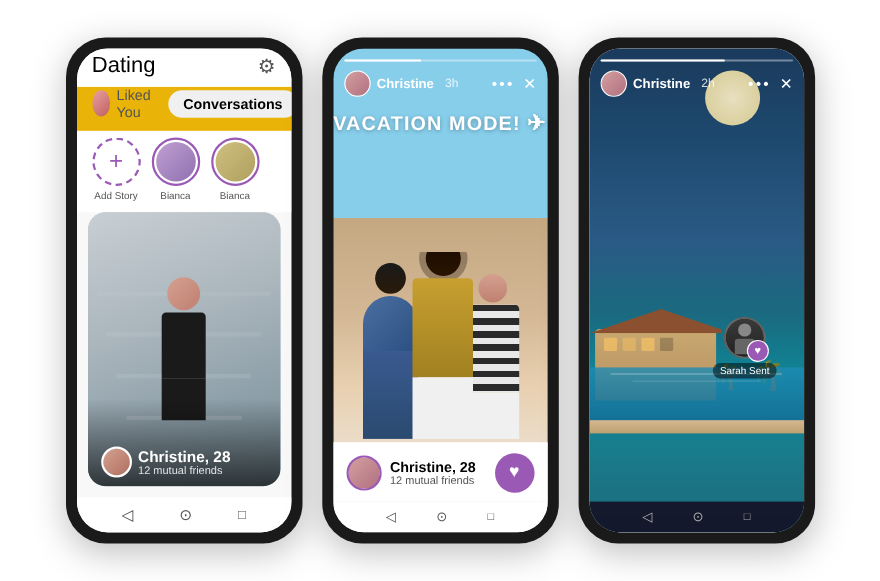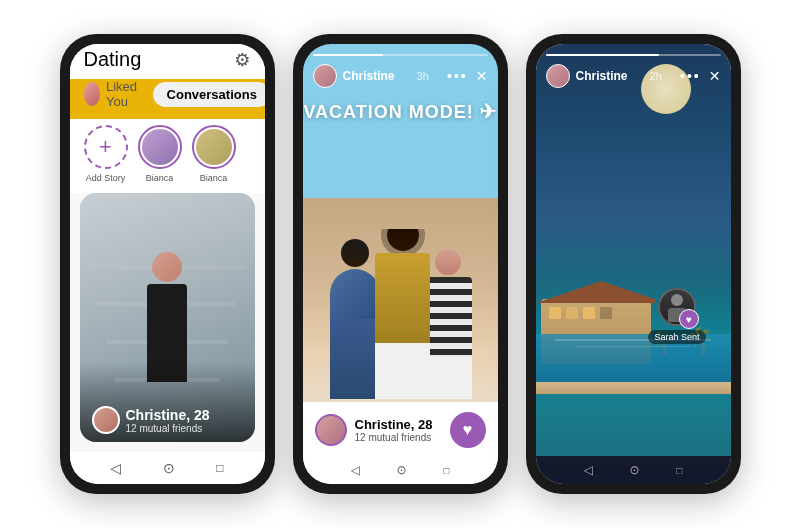--- a/index.html
+++ b/index.html
@@ -220,21 +220,21 @@
 
     .story-username {
       color: #fff;
       font-size: 12px;
       font-weight: 600;
     }
 
     .story-time {
       color: rgba(255,255,255,0.8);
       font-size: 11px;
-      margin-left: 16px;
+      margin-left: 4px;
     }
 
     .story-actions {
       display: flex;
       gap: 8px;
       align-items: center;
     }
 
     .story-dots {
       color: #fff;
@@ -259,21 +259,21 @@
         #e8d0b0 70%,
         #f0f0f0 100%
       );
       position: relative;
     }
 
     .vacation-text {
       position: absolute;
       top: 55px;
       left: 0; right: 0;
-      text-align: right;
+      text-align: center;
       color: #fff;
       font-size: 18px;
       font-weight: 900;
       letter-spacing: 1px;
       text-shadow: 0 1px 4px rgba(0,0,0,0.3);
     }
 
     .footer-user-row {
       display: flex;
       align-items: center;

